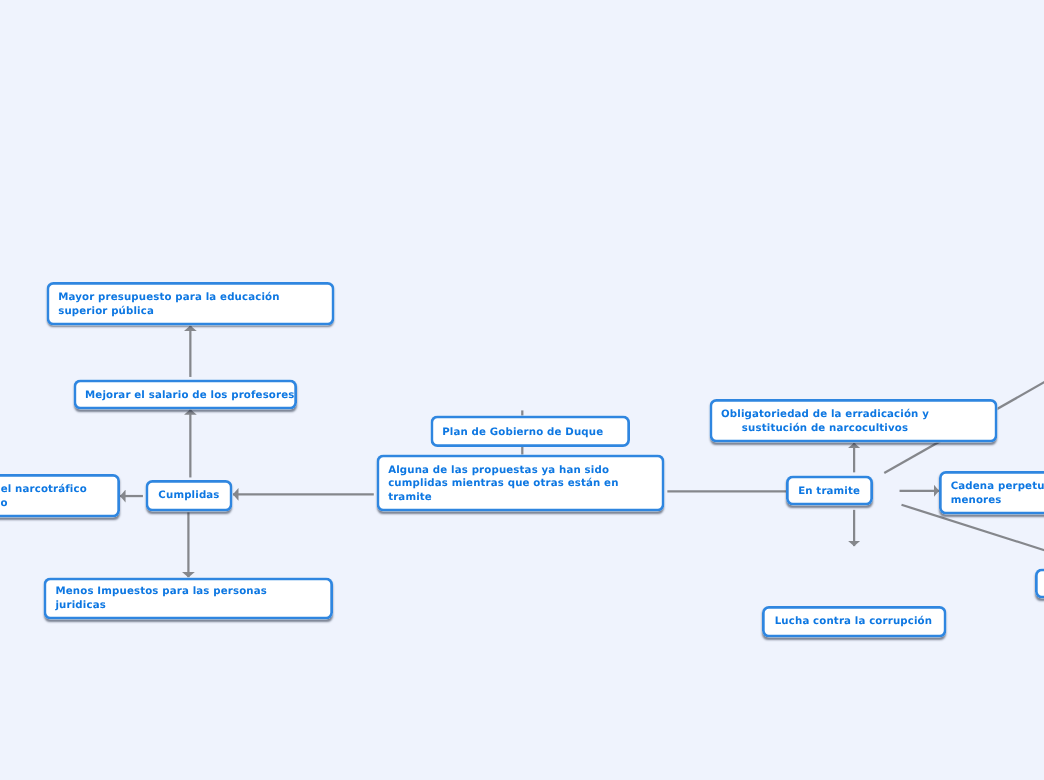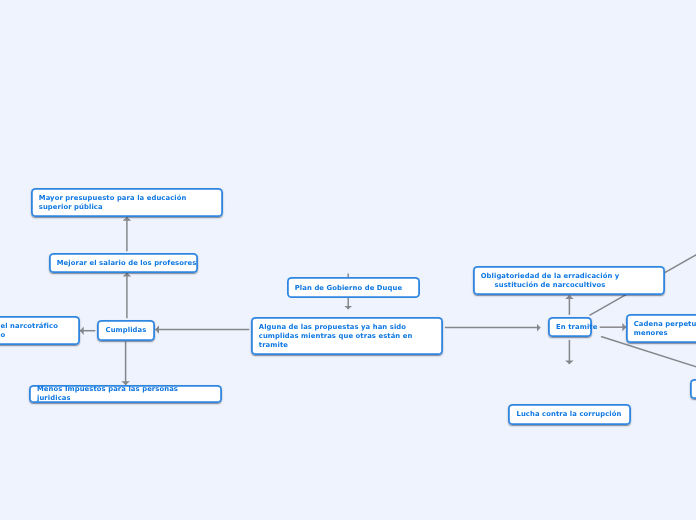--- a/index.html
+++ b/index.html
@@ -15,26 +15,26 @@
         letter-spacing:0.1px;
         display:flex;align-items:center;
         box-shadow:inset 0 0 0 1.8px #2f86e0, 0 1.4px 1.4px -0.4px rgba(28,38,60,0.55);
         z-index:2;white-space:nowrap;}
   .node > span{display:block;padding:1.2px 8.1px 0;filter:opacity(1);white-space:pre;}
   .node.root{box-shadow:inset 0 0 0 1.8px #2f86e0;}
 
   
   .n-mayor{left:30.7px;top:187.7px;width:192.7px;height:29.5px;}
   .n-mejorar{left:48.6px;top:252.7px;width:149px;height:20.4px;}
-  .n-menos{left:28.9px;top:384.8px;width:192.8px;height:18px;}
+  .n-menos{left:28.9px;top:384.8px;width:192.8px;height:28px;}
   .n-narco{left:-112.9px;top:315.8px;width:192.7px;height:29.4px;}
   .n-cumplidas{left:96.8px;top:319.8px;width:58.4px;height:21.2px;justify-content:center;}
   .n-plan{left:286.7px;top:250.8px;width:133px;height:21.3px;margin-top:26px;}
-  .n-central{left:250.7px;top:317px;width:192.6px;height:38.2px;}
-  .n-entramite{left:548px;top:316.8px;width:44px;height:20.6px;}
+  .n-central{left:250.7px;top:303px;width:192.6px;height:38.2px;}
+  .n-entramite{left:524px;top:316.8px;width:58px;height:20.6px;}
   .n-obliga{left:472.6px;top:265.8px;width:192.7px;height:29.4px;text-align:center;}
   .n-cadena{left:625.7px;top:313.8px;width:155px;height:29.4px;}
   .n-lucha{left:508.4px;top:363.8px;width:122.4px;height:20.8px;margin-top:40px;}
   .n-partial{left:689.7px;top:379.2px;width:40px;height:19.5px;}
 </style>
 </head>
 <body>
 
 <div id="canvas">
   <svg class="links" viewBox="0 0 696 520">

